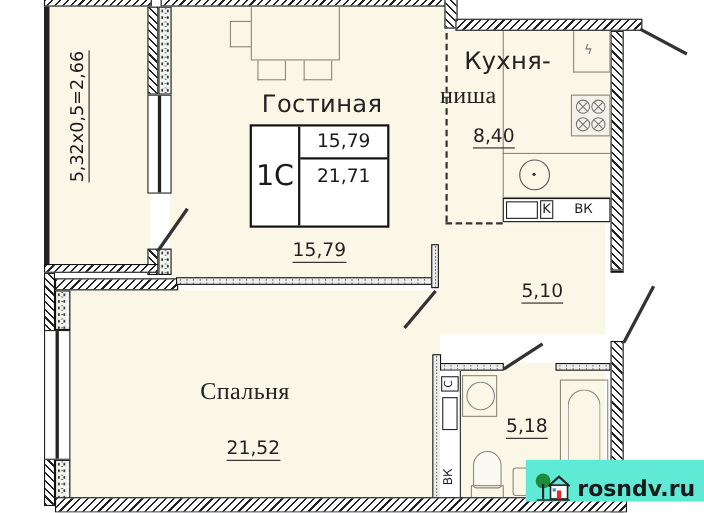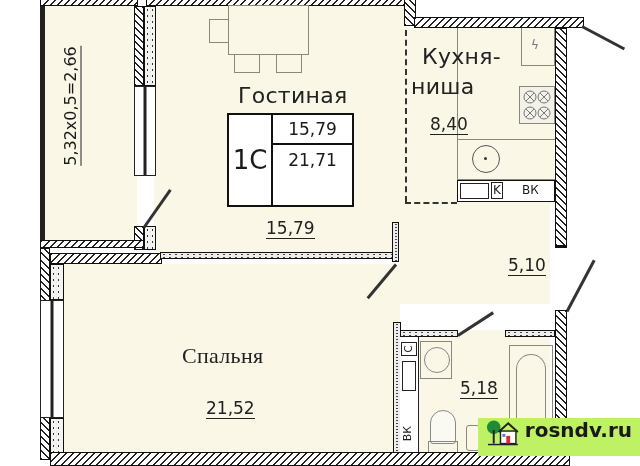--- a/index.html
+++ b/index.html
@@ -59,21 +59,21 @@
     .summary-type {
       grid-row: 1 / span 3; border-right: 2px solid #111;
       display: flex; align-items: center; justify-content: center; font-size: 26px;
     }
     .summary-cell {
       display: flex; align-items: center; justify-content: center; font-size: 17px;
       border-bottom: 2px solid #111;
     }
     .summary-cell:last-child { border-bottom: none; }
     .watermark {
-      background: #bef264; display: flex; align-items: flex-start; gap: 6px;
+      background: #5eead4; display: flex; align-items: flex-end; gap: 6px;
       padding: 0 8px; box-sizing: border-box;
     }
     .watermark-text { font-size: 20px; font-weight: bold; color: #1a1a1a; font-family: "DejaVu Sans", sans-serif; }
     .door-leaf { position: absolute; height: 3px; background: #333; transform-origin: 0 50%; }
   </style>
 </head>
 <body>
 
 <div class="abs floor" style="left:45px;top:6px;width:92px;height:234px;"></div>
 <div class="abs floor" style="left:154px;top:0px;width:252px;height:252px;"></div>
@@ -147,40 +147,40 @@
   <div style="position:absolute;left:11px;top:11px;width:3px;height:3px;border-radius:50%;background:#333;"></div>
 </div>
 
 <div class="abs" style="left:457px;top:180px;width:98px;height:22px;border:1.5px solid #111;box-sizing:border-box;background:#fff;">
   <div style="position:absolute;left:2px;top:2px;width:27px;height:14px;border:1px solid #222;"></div>
   <div style="position:absolute;left:33px;top:1px;font-size:12px;border:1px solid #222;padding:0 1px;line-height:15px;">K</div>
   <div style="position:absolute;left:64px;top:2px;font-size:12px;">ВК</div>
 </div>
 
 <div class="abs room-label" style="left:422px;top:44px;">Кухня-</div>
-<div class="abs room-label" style="left:411px;top:74px;">ниша</div>
+<div class="abs room-label" style="left:400px;top:74px;font-family:Liberation Serif, serif;">ниша</div>
 <div class="abs area-label" style="left:430px;top:114px;">8,40</div>
 
 <div class="door-leaf" style="left:582px;top:25px;width:48px;transform:rotate(28deg);"></div>
 
 <div class="abs hatch-v" style="left:40px;top:248px;width:10px;height:212px;"></div>
 <div class="abs hatch" style="left:50px;top:253px;width:112px;height:11px;"></div>
 <div class="abs thin-wall" style="left:160px;top:252px;width:236px;height:7px;"></div>
 <div class="abs thin-wall" style="left:392px;top:222px;width:7px;height:40px;"></div>
 
 <div class="abs speck" style="left:50px;top:264px;width:14px;height:36px;"></div>
 <div class="abs window-v" style="left:40px;top:300px;width:24px;height:118px;"></div>
 <div class="abs speck" style="left:50px;top:418px;width:14px;height:36px;"></div>
 
 <div class="abs room-label" style="left:182px;top:343px;font-family:Liberation Serif, serif;">Спальня</div>
 <div class="abs area-label" style="left:206px;top:398px;">21,52</div>
 
 <div class="door-leaf" style="left:396px;top:263px;width:44px;transform:rotate(130deg);"></div>
 
-<div class="abs area-label" style="left:474px;top:255px;margin-left:34px;">5,10</div>
+<div class="abs area-label" style="left:474px;top:255px;">5,10</div>
 
 <div class="abs hatch-v" style="left:555px;top:246px;width:12px;height:0px;"></div>
 <div class="door-leaf" style="left:567px;top:310px;width:58px;transform:rotate(-62deg);"></div>
 <div class="abs hatch-v" style="left:555px;top:310px;width:12px;height:156px;"></div>
 
 <div class="abs thin-wall" style="left:393px;top:322px;width:8px;height:132px;"></div>
 <div class="abs thin-wall" style="left:400px;top:330px;width:58px;height:7px;"></div>
 <div class="abs thin-wall" style="left:505px;top:330px;width:50px;height:7px;"></div>
 <div class="door-leaf" style="left:458px;top:334px;width:42px;transform:rotate(-33deg);"></div>
 

